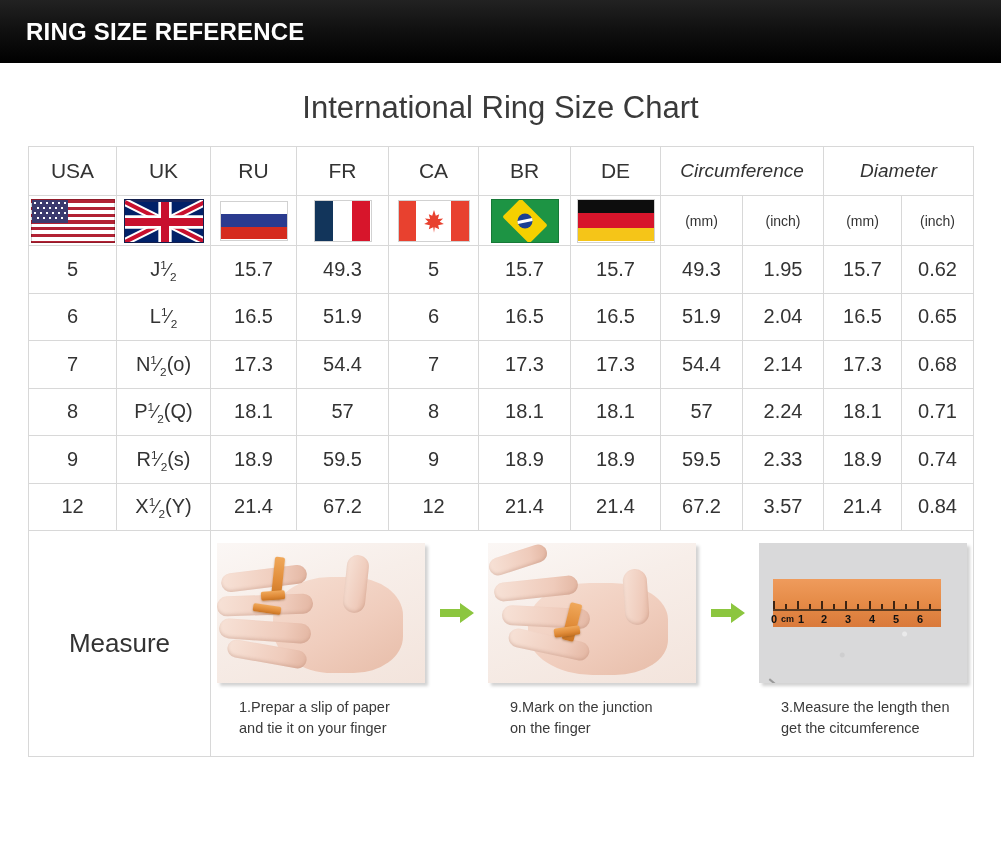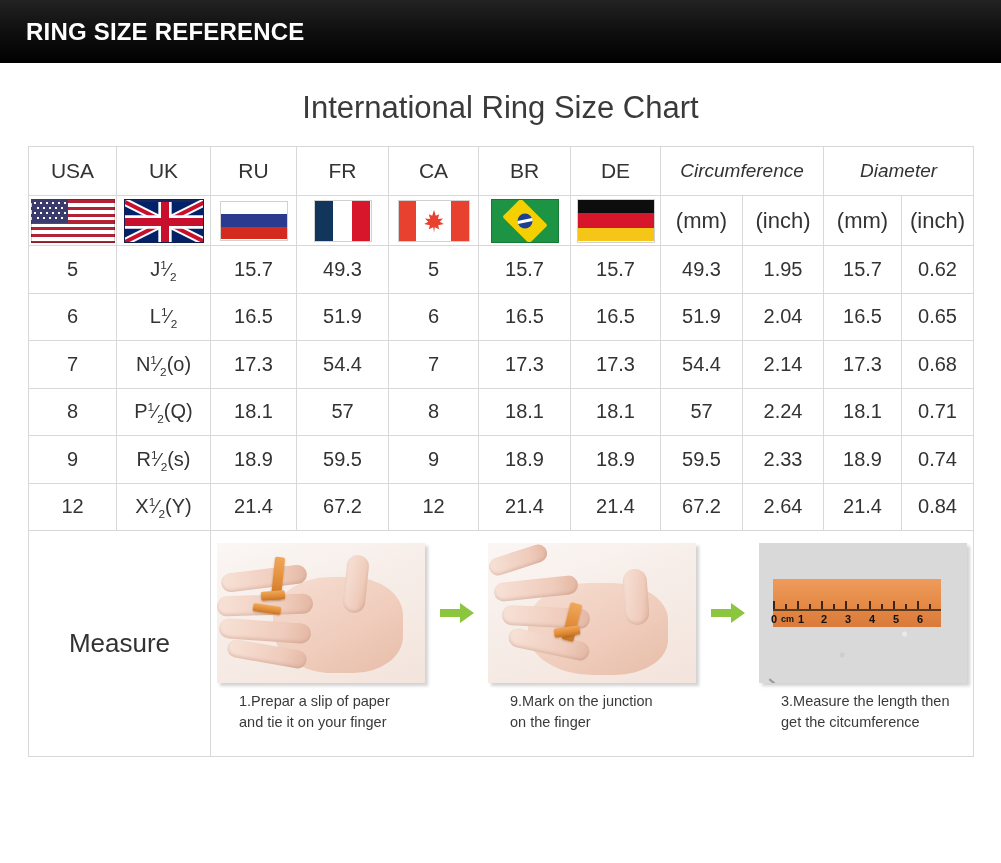--- a/index.html
+++ b/index.html
@@ -78,21 +78,21 @@
   }
   .hdr-name.small {
     font-size: 19px;
     font-style: italic;
   }
   .hdr-flag {
     height: 49px;
   }
   .hdr-unit {
     height: 49px;
-    font-size: 22px;
+    font-size: 14px;
     color: #585858;
   }
   .data-row td {
     height: 46.5px;
     font-size: 20px;
     color: #2b2b2b;
   }
   .uk-cell {
     font-size: 20px;
     white-space: nowrap;
@@ -239,21 +239,21 @@
   }
   .photo {
     width: 208px;
     height: 140px;
     position: relative;
     overflow: hidden;
     box-shadow: 3px 3px 3px rgba(0,0,0,0.18);
     background: #f2f0ee;
   }
   .caption {
-    margin-top: 8px;
+    margin-top: 14px;
     font-size: 14.5px;
     color: #3a3a3a;
     line-height: 1.42;
     text-align: left;
     width: 100%;
     padding-left: 22px;
     box-sizing: border-box;
   }
   .arrow {
     width: 40px;
@@ -499,21 +499,21 @@
         </tr>
         <tr class="data-row">
           <td>12</td>
           <td class="uk-cell"><span>X</span><span class="frac"><sup>1</sup>⁄<sub>2</sub></span><span>(Y)</span></td>
           <td>21.4</td>
           <td>67.2</td>
           <td>12</td>
           <td>21.4</td>
           <td>21.4</td>
           <td>67.2</td>
-          <td>2.64</td>
+          <td>3.57</td>
           <td>21.4</td>
           <td>0.84</td>
         </tr>
       </tbody>
 
   <tbody>
         <tr>
     <td class="measure-label-cell" colspan="2">Measure</td>
     <td class="measure-cell" colspan="9">
       <div class="steps">

